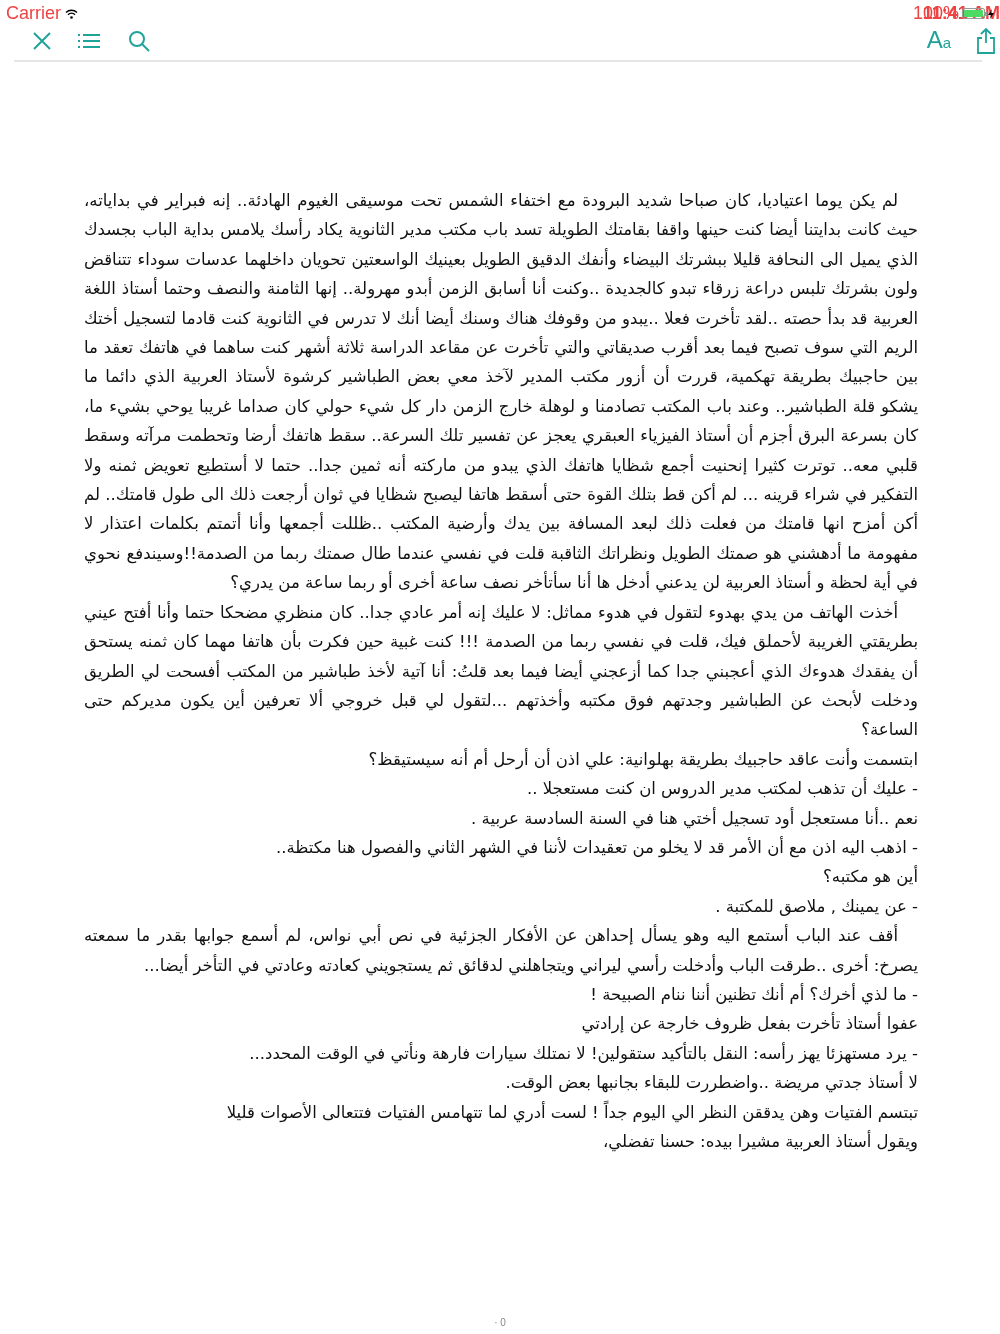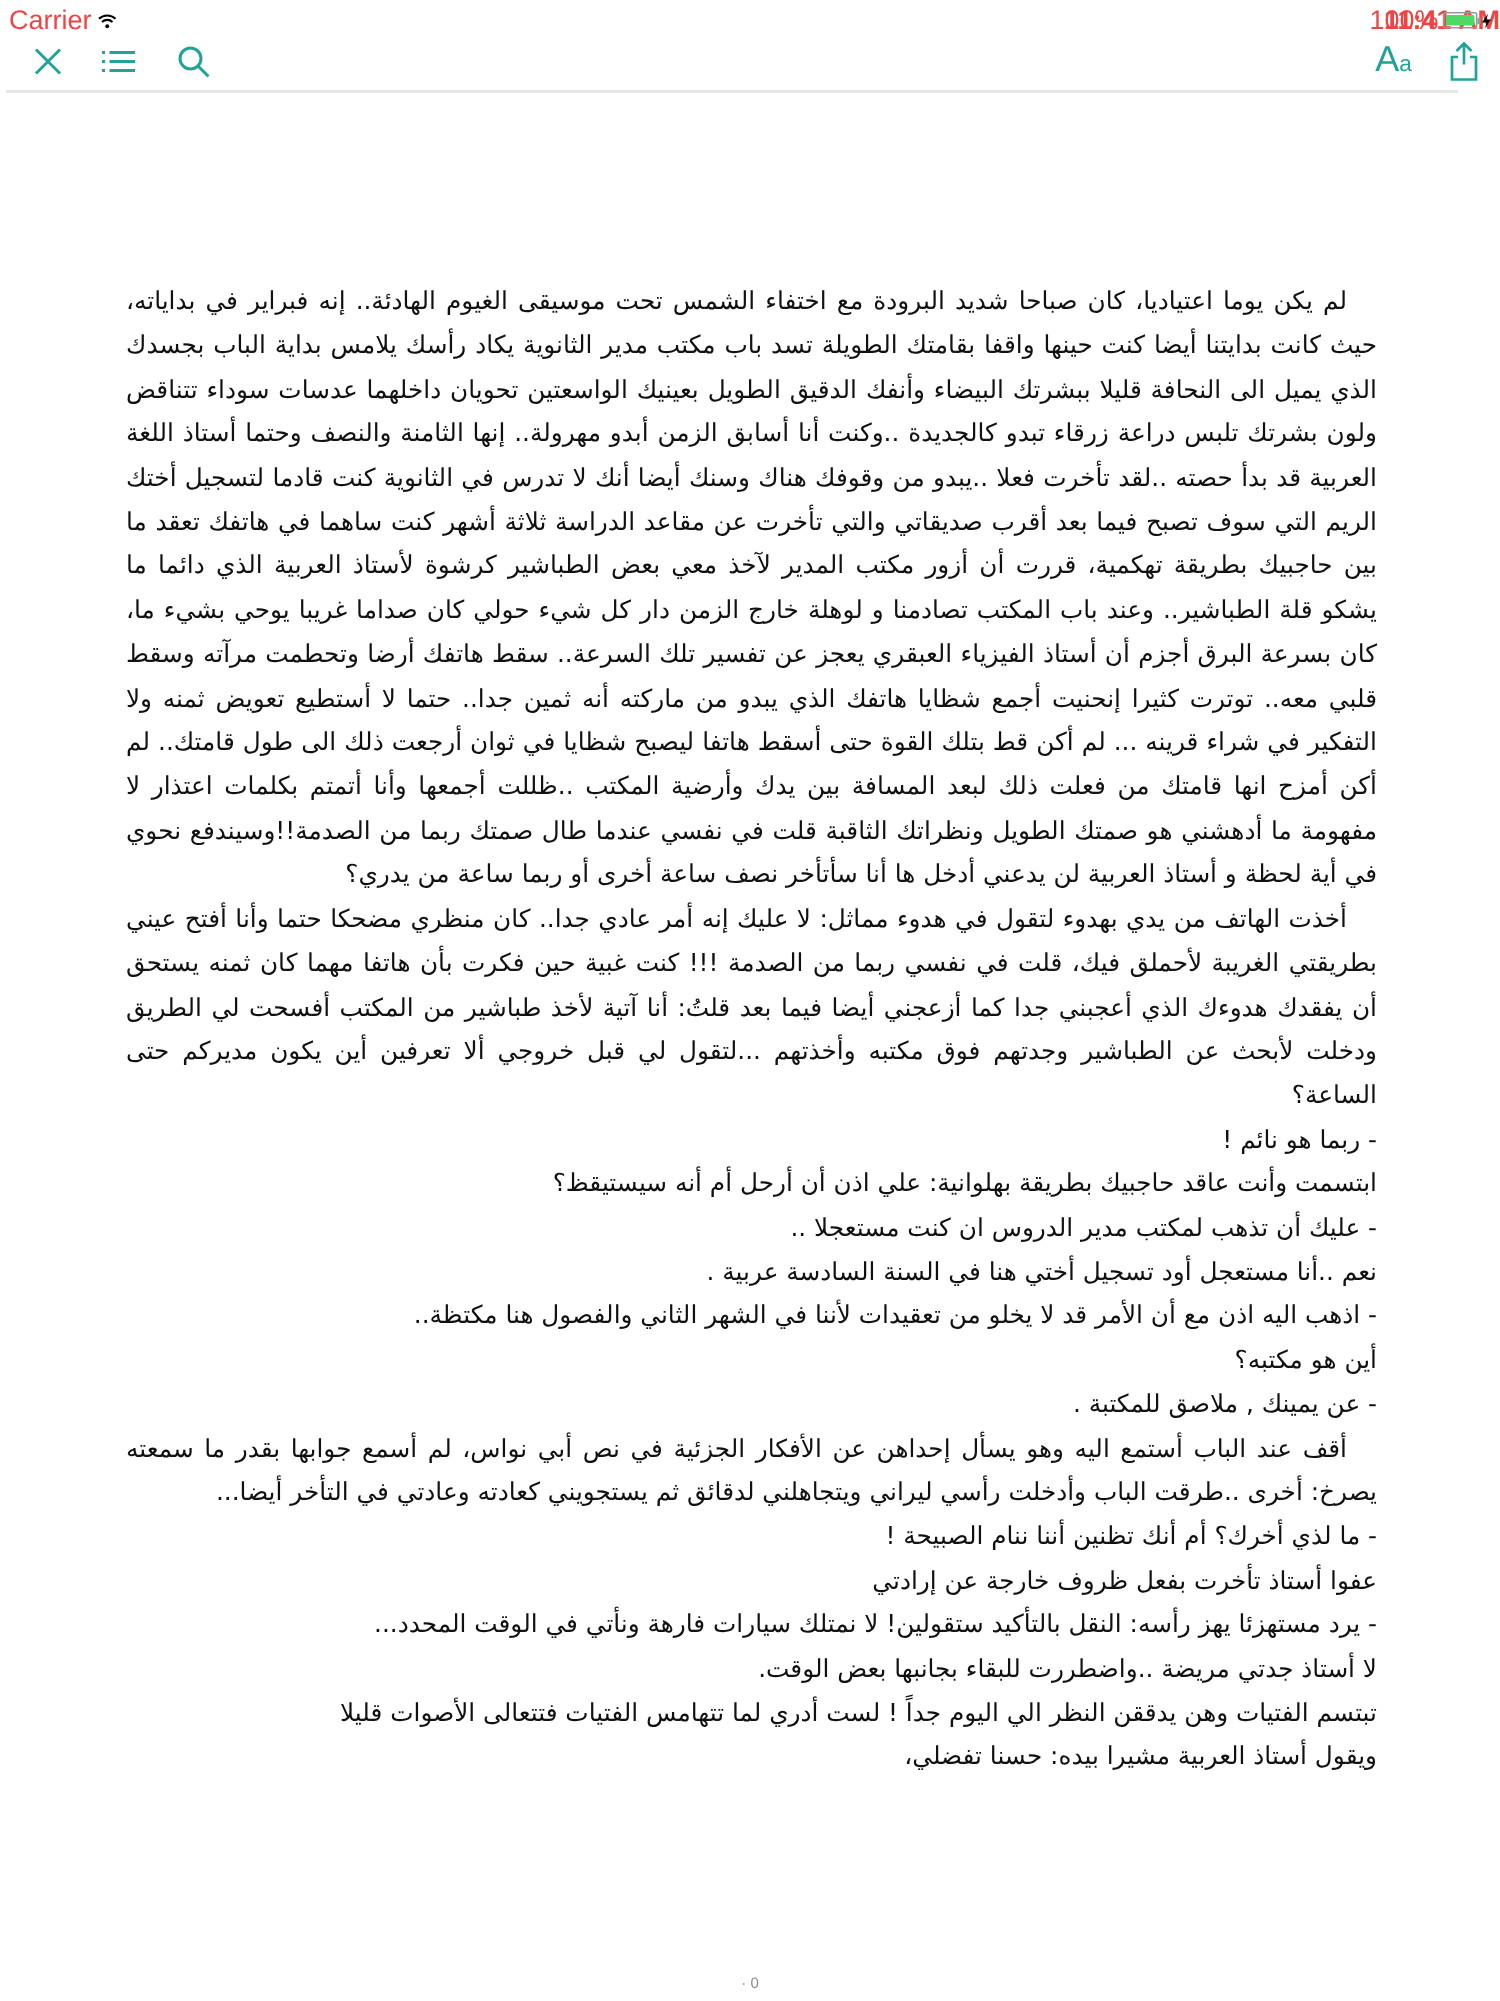--- a/index.html
+++ b/index.html
@@ -7,21 +7,21 @@
     body { font-family: "DejaVu Sans", sans-serif; color: #000; position: relative; }
 
     .status-bar { position: absolute; top: 0; left: 0; width: 1000px; height: 20px; font-family: "Liberation Sans", sans-serif; font-size: 18px; color: #ef4444; }
     .status-left { position: absolute; left: 6px; top: 3px; display: flex; align-items: center; gap: 4px; }
     .status-center { position: absolute; left: 0; right: 0; top: 3px; text-align: right; font-weight: bold; }
     .status-right { position: absolute; right: 6px; top: 3px; display: flex; align-items: center; gap: 3px; }
     .battery { width: 23px; height: 11px; border: 1px solid #999; border-radius: 2px; padding: 1px; position: relative; }
     .battery-fill { width: 100%; height: 100%; background: #4cd964; border-radius: 1px; }
     .battery::after { content: ""; position: absolute; right: -3px; top: 3px; width: 2px; height: 4px; background: #999; }
 
-    .toolbar { position: absolute; top: 20px; left: 4px; width: 968px; height: 42px; border-bottom: 2px solid #e6e6e6; }
+    .toolbar { position: absolute; top: 20px; left: 14px; width: 968px; height: 42px; border-bottom: 2px solid #e6e6e6; }
     .tb-btn { position: absolute; top: 6px; width: 30px; height: 30px; display: flex; align-items: center; justify-content: center; cursor: pointer; }
     .tb-btn svg { stroke: #20a398; fill: none; }
     .font-btn { color: #20a398; font-family: "Liberation Sans", sans-serif; font-size: 24px; line-height: 30px; }
     .font-btn small { font-size: 15px; }
 
     .reader { position: absolute; top: 186px; left: 84px; width: 834px; direction: rtl; text-align: justify; font-family: "DejaVu Sans", sans-serif; font-size: 16.5px; line-height: 29.4px; color: #111; }
     .reader p { margin: 0; }
     .reader p.indent { text-indent: 20px; }
     .reader p.dialog { text-indent: 0; }
 
@@ -75,21 +75,20 @@
     <svg width="20" height="26" viewBox="0 0 20 26" stroke-width="1.8">
       <path d="M10 1 V15 M5 6 L10 1 L15 6"></path>
       <path d="M6 10 H2 V25 H18 V10 H14"></path>
     </svg>
   </div>
 </div>
 
 <div class="reader" id="reader">
     <p class="indent">لم يكن يوما اعتياديا، كان صباحا شديد البرودة مع اختفاء الشمس تحت موسيقى الغيوم الهادئة.. إنه فبراير في بداياته، حيث كانت بدايتنا أيضا كنت حينها واقفا بقامتك الطويلة تسد باب مكتب مدير الثانوية يكاد رأسك يلامس بداية الباب بجسدك الذي يميل الى النحافة قليلا ببشرتك البيضاء وأنفك الدقيق الطويل بعينيك الواسعتين تحويان داخلهما عدسات سوداء تتناقض ولون بشرتك تلبس دراعة زرقاء تبدو كالجديدة ..وكنت أنا أسابق الزمن أبدو مهرولة.. إنها الثامنة والنصف وحتما أستاذ اللغة العربية قد بدأ حصته ..لقد تأخرت فعلا ..يبدو من وقوفك هناك وسنك أيضا أنك لا تدرس في الثانوية كنت قادما لتسجيل أختك الريم التي سوف تصبح فيما بعد أقرب صديقاتي والتي تأخرت عن مقاعد الدراسة ثلاثة أشهر كنت ساهما في هاتفك تعقد ما بين حاجبيك بطريقة تهكمية، قررت أن أزور مكتب المدير لآخذ معي بعض الطباشير كرشوة لأستاذ العربية الذي دائما ما يشكو قلة الطباشير.. وعند باب المكتب تصادمنا و لوهلة خارج الزمن دار كل شيء حولي كان صداما غريبا يوحي بشيء ما، كان بسرعة البرق أجزم أن أستاذ الفيزياء العبقري يعجز عن تفسير تلك السرعة.. سقط هاتفك أرضا وتحطمت مرآته وسقط قلبي معه.. توترت كثيرا إنحنيت أجمع شظايا هاتفك الذي يبدو من ماركته أنه ثمين جدا.. حتما لا أستطيع تعويض ثمنه ولا التفكير في شراء قرينه ... لم أكن قط بتلك القوة حتى أسقط هاتفا ليصبح شظايا في ثوان أرجعت ذلك الى طول قامتك.. لم أكن أمزح انها قامتك من فعلت ذلك لبعد المسافة بين يدك وأرضية المكتب ..ظللت أجمعها وأنا أتمتم بكلمات اعتذار لا مفهومة ما أدهشني هو صمتك الطويل ونظراتك الثاقبة قلت في نفسي عندما طال صمتك ربما من الصدمة!!وسيندفع نحوي في أية لحظة و أستاذ العربية لن يدعني أدخل ها أنا سأتأخر نصف ساعة أخرى أو ربما ساعة من يدري؟</p>
     <p class="indent">أخذت الهاتف من يدي بهدوء لتقول في هدوء مماثل: لا عليك إنه أمر عادي جدا.. كان منظري مضحكا حتما وأنا أفتح عيني بطريقتي الغريبة لأحملق فيك، قلت في نفسي ربما من الصدمة !!! كنت غبية حين فكرت بأن هاتفا مهما كان ثمنه يستحق أن يفقدك هدوءك الذي أعجبني جدا كما أزعجني أيضا فيما بعد قلتُ: أنا آتية لأخذ طباشير من المكتب أفسحت لي الطريق ودخلت لأبحث عن الطباشير وجدتهم فوق مكتبه وأخذتهم ...لتقول لي قبل خروجي ألا تعرفين أين يكون مديركم حتى الساعة؟</p>
-    <p class="dialog">- ربما هو نائم !</p>
     <p class="dialog">ابتسمت وأنت عاقد حاجبيك بطريقة بهلوانية: علي اذن أن أرحل أم أنه سيستيقظ؟</p>
     <p class="dialog">- عليك أن تذهب لمكتب مدير الدروس ان كنت مستعجلا ..</p>
     <p class="dialog">نعم ..أنا مستعجل أود تسجيل أختي هنا في السنة السادسة عربية .</p>
     <p class="dialog">- اذهب اليه اذن مع أن الأمر قد لا يخلو من تعقيدات لأننا في الشهر الثاني والفصول هنا مكتظة..</p>
     <p class="dialog">أين هو مكتبه؟</p>
     <p class="dialog">- عن يمينك , ملاصق للمكتبة .</p>
     <p class="indent">أقف عند الباب أستمع اليه وهو يسأل إحداهن عن الأفكار الجزئية في نص أبي نواس، لم أسمع جوابها بقدر ما سمعته يصرخ: أخرى ..طرقت الباب وأدخلت رأسي ليراني ويتجاهلني لدقائق ثم يستجويني كعادته وعادتي في التأخر أيضا...</p>
     <p class="dialog">- ما لذي أخرك؟ أم أنك تظنين أننا ننام الصبيحة !</p>
     <p class="dialog">عفوا أستاذ تأخرت بفعل ظروف خارجة عن إرادتي</p>
     <p class="dialog">- يرد مستهزئا يهز رأسه: النقل بالتأكيد ستقولين! لا نمتلك سيارات فارهة ونأتي في الوقت المحدد...</p>

